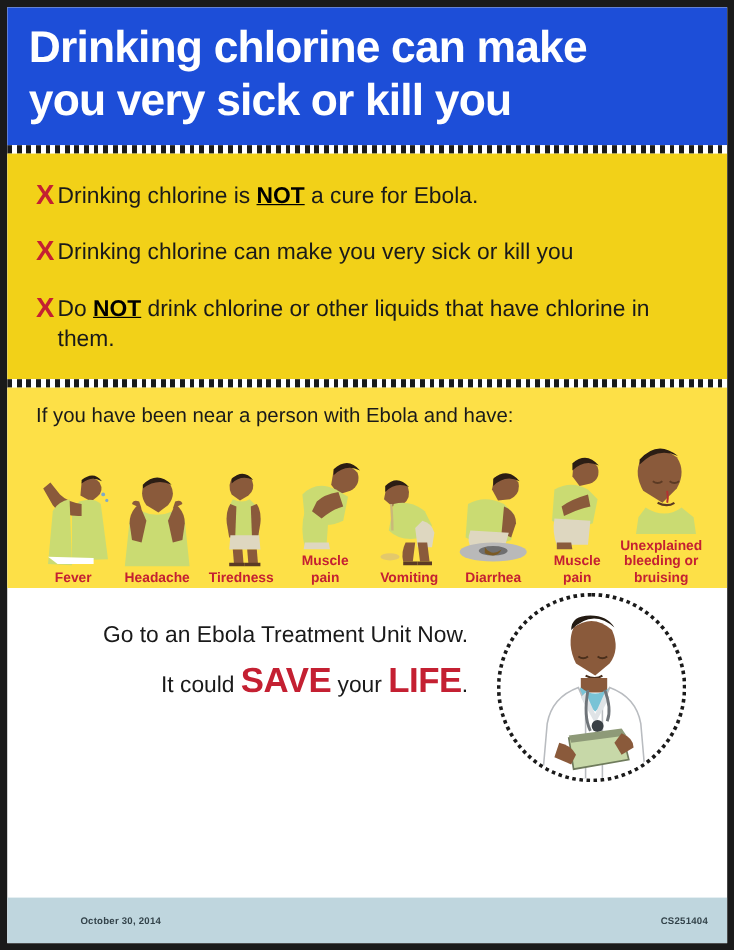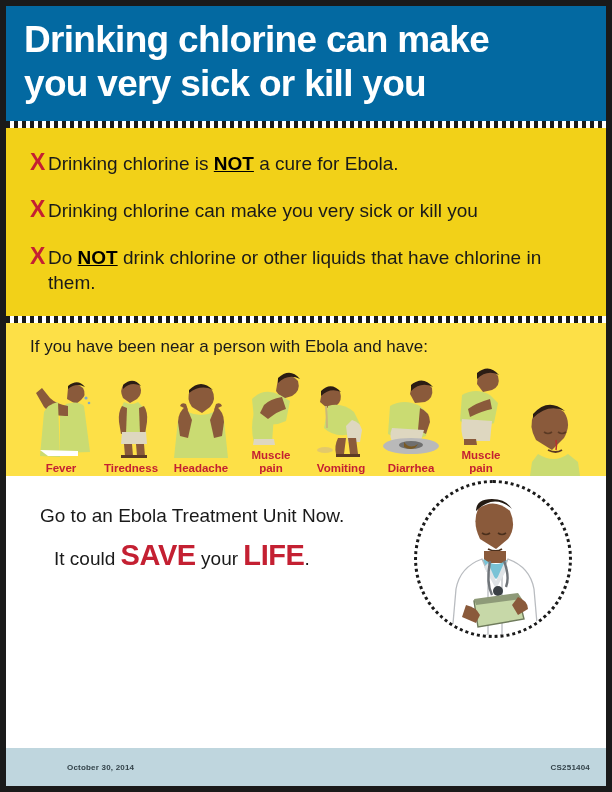--- a/index.html
+++ b/index.html
@@ -19,21 +19,21 @@
     width: 612px;
     height: 792px;
     background: #ffffff;
     box-sizing: border-box;
     border: 6px solid #1a1a1a;
     overflow: hidden;
   }
 
   
   .header {
-    background: #0369a1;
+    background: #1d4ed8;
     padding: 12px 18px 16px 18px;
   }
   .header-title {
     color: #ffffff;
     font-weight: bold;
     font-size: 37px;
     line-height: 1.18;
     letter-spacing: -0.7px;
     margin: 0;
     font-family: "Liberation Sans", sans-serif;
@@ -123,20 +123,21 @@
   
   .cta-area {
     position: relative;
     padding: 26px 18px 0 18px;
     height: 128px;
     box-sizing: border-box;
   }
   .cta-text {
     margin-left: 16px;
     max-width: 350px;
+    text-align: right;
   }
   .cta-line1 {
     font-size: 19px;
     color: #1a1a1a;
     line-height: 1.45;
   }
   .cta-line2 {
     font-size: 19px;
     color: #1a1a1a;
     line-height: 1.45;
@@ -240,53 +241,53 @@
             <circle cx="58" cy="22" r="1.6" fill="#7fa9c9"></circle>
             <circle cx="61" cy="27" r="1.3" fill="#7fa9c9"></circle>
           </svg>
         </div>
         <div class="symptom-label">Fever</div>
       </div>
 
       <div class="symptom">
         <div class="symptom-art">
           <svg width="66" height="82" viewBox="0 0 66 82">
+            <path d="M22 14 q11-10 22 0 q5 9-2 17 l-8 6 -10-6 q-6-8-2-17z" fill="#8a5a3b"></path>
+            <path d="M21 14 q12-12 24 0 q-12-6-24 3z" fill="#2b1d14"></path>
+            <path d="M20 36 q13 6 26 0 l10 8 4 38 -54 0 4-38z" fill="#cadb72"></path>
+            <path d="M18 30 q-8 6-8 16 l2 14 8 2 4-18z" fill="#8a5a3b"></path>
+            <path d="M48 30 q8 6 8 16 l-2 14 -8 2 -4-18z" fill="#8a5a3b"></path>
+            <path d="M18 28 q-5-2-6 2 l8 4z" fill="#8a5a3b"></path>
+            <path d="M48 28 q5-2 6 2 l-8 4z" fill="#8a5a3b"></path>
+          </svg>
+        </div>
+        <div class="symptom-label">Headache</div>
+      </div>
+
+      <div class="symptom">
+        <div class="symptom-art">
+          <svg width="66" height="82" viewBox="0 0 66 82">
             <path d="M26 8 q10-6 16 2 q3 8-3 13 l-7 4 -7-5 q-4-8 1-14z" fill="#8a5a3b"></path>
             <path d="M25 9 q10-9 18 1 q-10-5-18 3z" fill="#2b1d14"></path>
             <path d="M26 26 q8 4 14 0 l6 6 2 26 -24 0 -1-26z" fill="#cadb72"></path>
             <path d="M24 30 q-4 6-3 16 l2 12 5 0 1-26z" fill="#8a5a3b"></path>
             <path d="M46 30 q4 6 3 16 l-2 12 -5 0 -1-26z" fill="#8a5a3b"></path>
             <path d="M24 56 l24 0 1 12 -26 0z" fill="#ded7c0"></path>
             <path d="M26 68 l8 0 1 12 -8 0z" fill="#8a5a3b"></path>
             <path d="M38 68 l8 0 1 12 -8 0z" fill="#8a5a3b"></path>
             <path d="M23 79 l13 0 0 3 -13 0z" fill="#5b3a24"></path>
             <path d="M36 79 l13 0 0 3 -13 0z" fill="#5b3a24"></path>
           </svg>
         </div>
         <div class="symptom-label">Tiredness</div>
       </div>
 
       <div class="symptom">
         <div class="symptom-art">
           <svg width="66" height="82" viewBox="0 0 66 82">
-            <path d="M22 14 q11-10 22 0 q5 9-2 17 l-8 6 -10-6 q-6-8-2-17z" fill="#8a5a3b"></path>
-            <path d="M21 14 q12-12 24 0 q-12-6-24 3z" fill="#2b1d14"></path>
-            <path d="M20 36 q13 6 26 0 l10 8 4 38 -54 0 4-38z" fill="#cadb72"></path>
-            <path d="M18 30 q-8 6-8 16 l2 14 8 2 4-18z" fill="#8a5a3b"></path>
-            <path d="M48 30 q8 6 8 16 l-2 14 -8 2 -4-18z" fill="#8a5a3b"></path>
-            <path d="M18 28 q-5-2-6 2 l8 4z" fill="#8a5a3b"></path>
-            <path d="M48 28 q5-2 6 2 l-8 4z" fill="#8a5a3b"></path>
-          </svg>
-        </div>
-        <div class="symptom-label">Headache</div>
-      </div>
-
-      <div class="symptom">
-        <div class="symptom-art">
-          <svg width="66" height="82" viewBox="0 0 66 82">
             <path d="M40 16 q12-8 20 2 q3 10-6 15 l-10 3 -6-8z" fill="#8a5a3b"></path>
             <path d="M40 15 q12-11 22 1 q-12-6-22 4z" fill="#2b1d14"></path>
             <path d="M14 36 q12-12 28-4 l10 6 -4 20 q-16 8-32-2z" fill="#cadb72"></path>
             <path d="M16 50 q-4 14 0 30 l18 0 2-28z" fill="#cadb72"></path>
             <path d="M44 34 q-12 2-18 8 l-4 8 8 6 q10-8 18-10z" fill="#8a5a3b"></path>
             <path d="M16 76 l20 0 1 6 -22 0z" fill="#ded7c0"></path>
           </svg>
         </div>
         <div class="symptom-label">Muscle
 pain</div>
@@ -346,20 +347,23 @@
           <svg width="66" height="82" viewBox="0 0 66 82">
             <path d="M16 20 q14-14 30-2 q8 12 0 26 l-12 12 -16-10 q-8-14-2-26z" fill="#8a5a3b"></path>
             <path d="M15 20 q15-17 32-3 q-17-8-32 7z" fill="#2b1d14"></path>
             <path d="M26 38 q4 3 8 0" stroke="#5b3a24" stroke-width="1.6" fill="none"></path>
             <path d="M40 38 q4 3 8 0" stroke="#5b3a24" stroke-width="1.6" fill="none"></path>
             <path d="M30 56 q8 4 14 0" stroke="#5b3a24" stroke-width="1.8" fill="none"></path>
             <path d="M20 60 q16 10 30 0 l10 8 2 14 -50 0 2-14z" fill="#cadb72"></path>
             <path d="M38 46 q1 6 0 10" stroke="#b53030" stroke-width="1.6" fill="none"></path>
           </svg>
         </div>
+        <div class="symptom-label">Unexplained
+bleeding or
+bruising</div>
       </div>
 
     </div>
   </div>
 
   <div class="cta-area">
 
     <div class="cta-text">
       <div class="cta-line1">Go to an Ebola Treatment Unit Now.</div>
       <div class="cta-line2"><span>It could </span><span class="big">SAVE</span><span> your </span><span class="big">LIFE</span><span>.</span></div>

